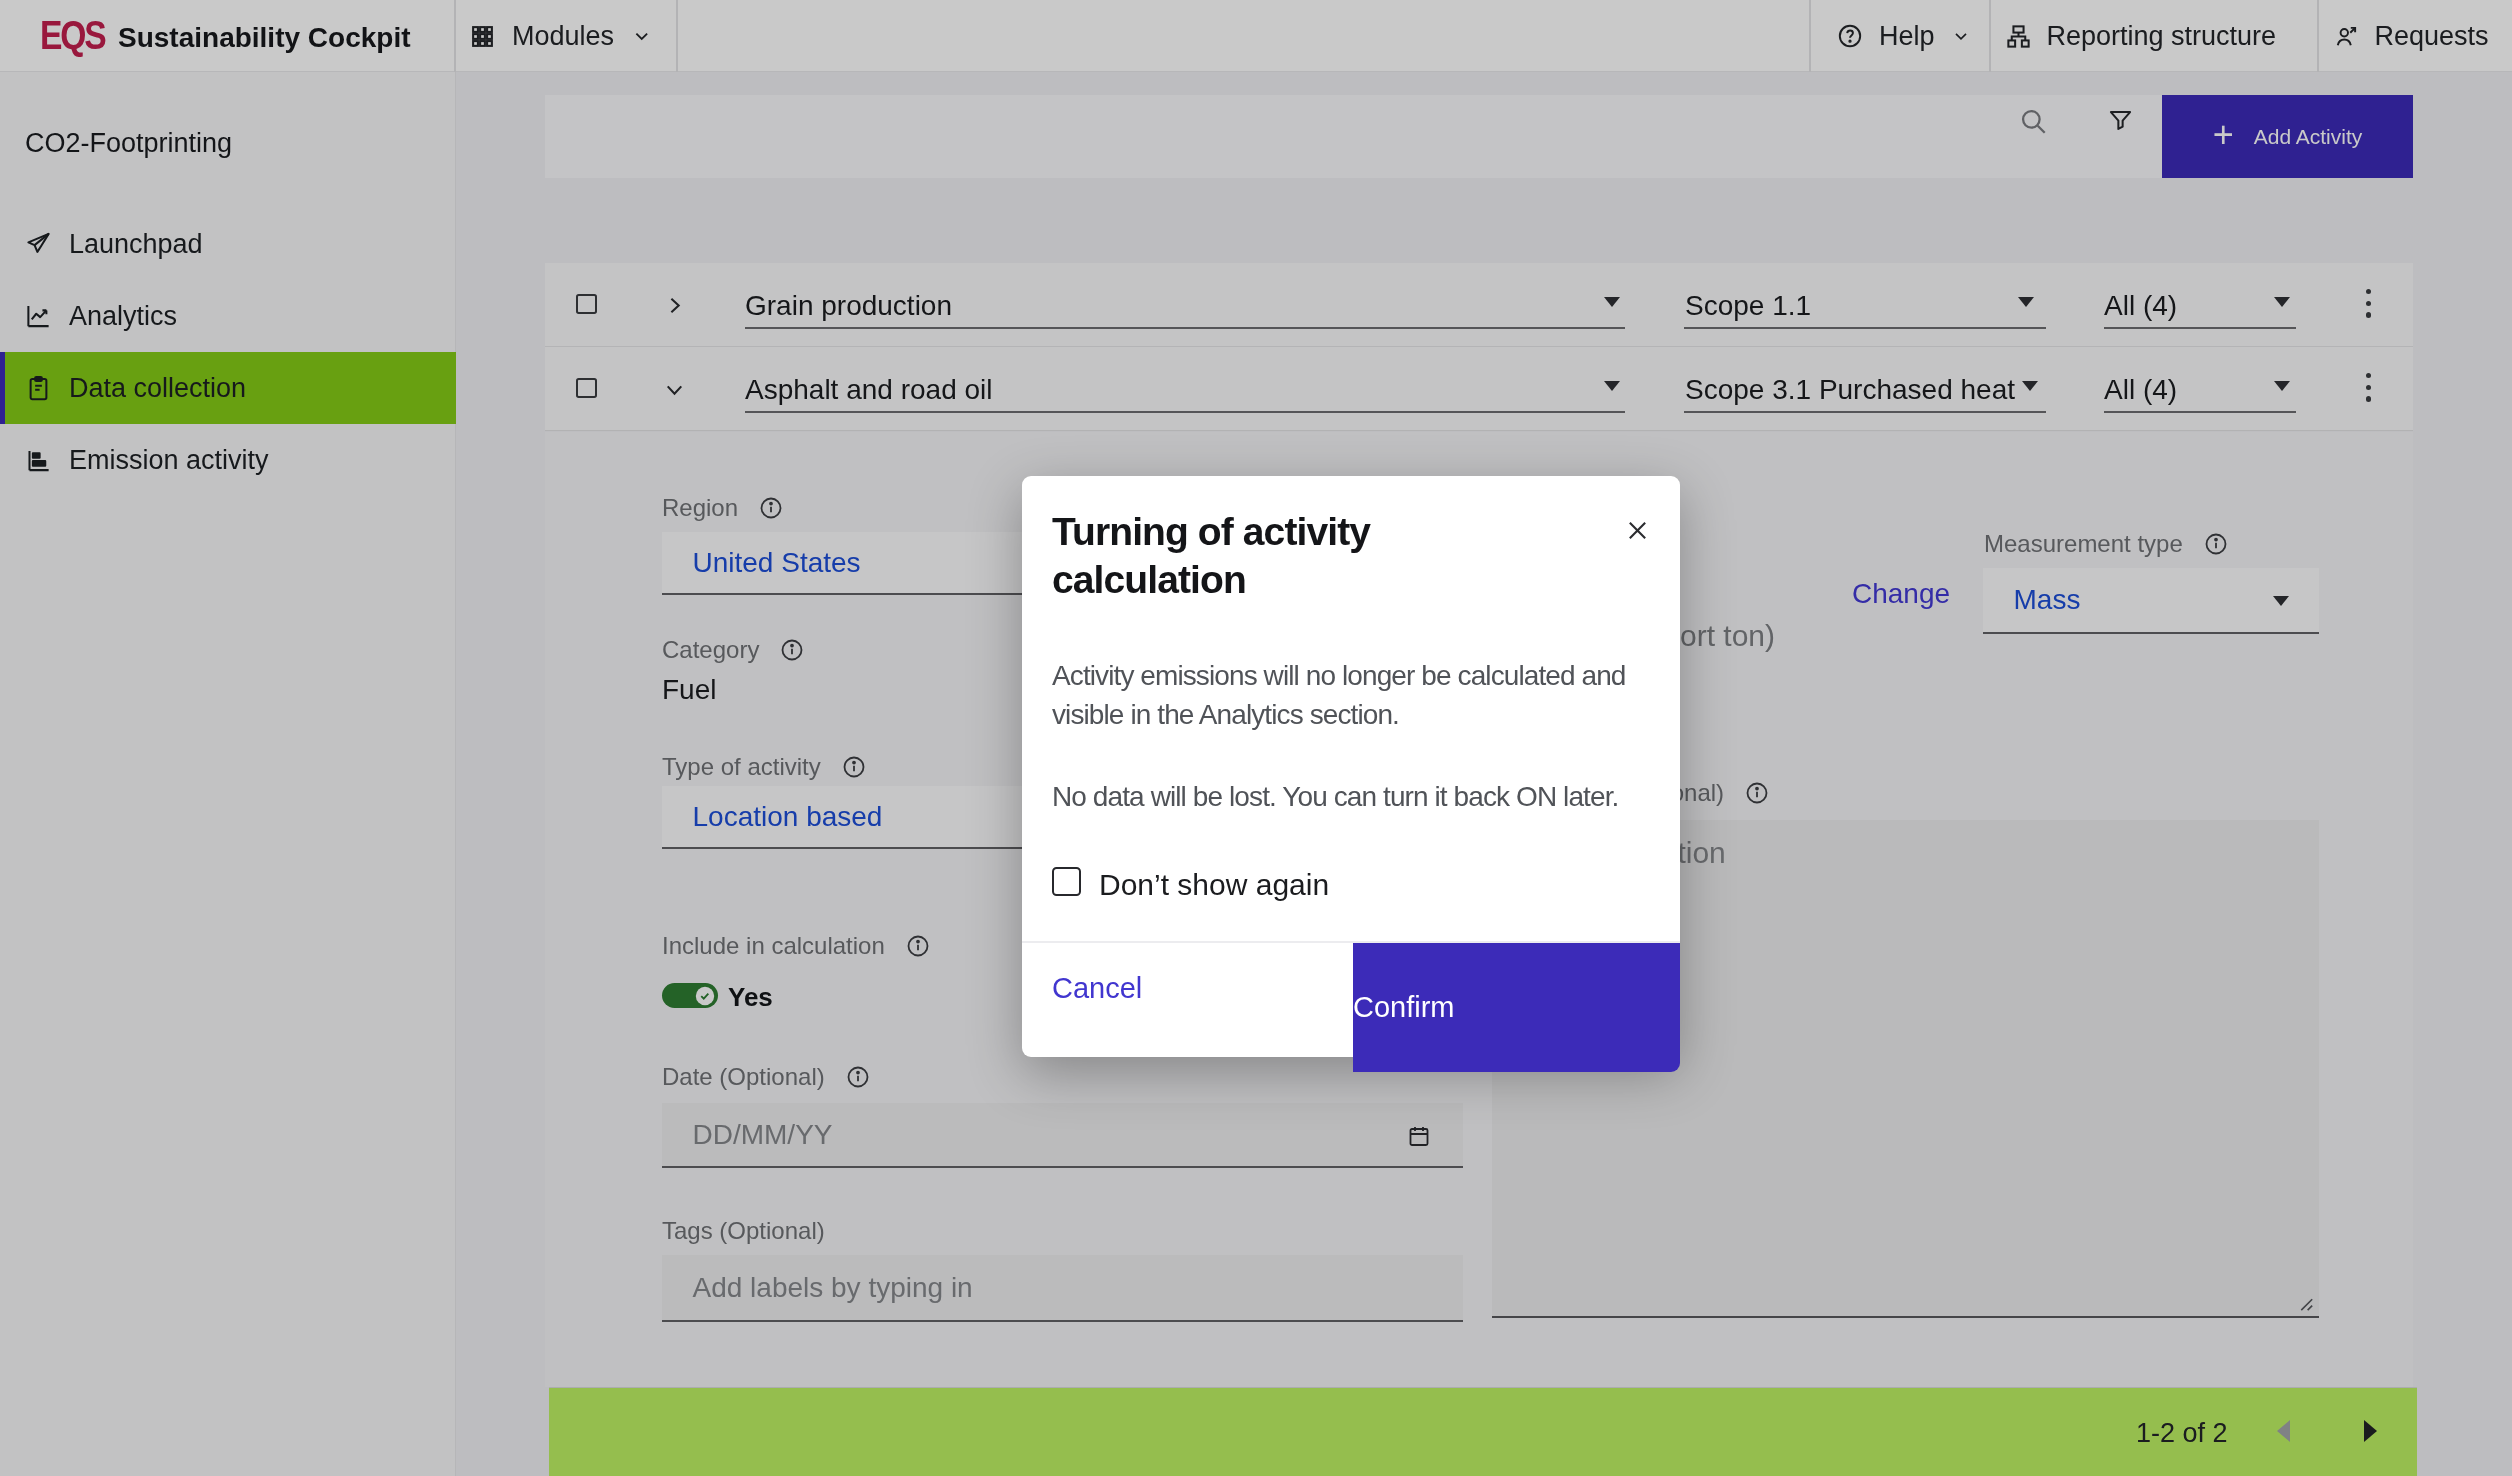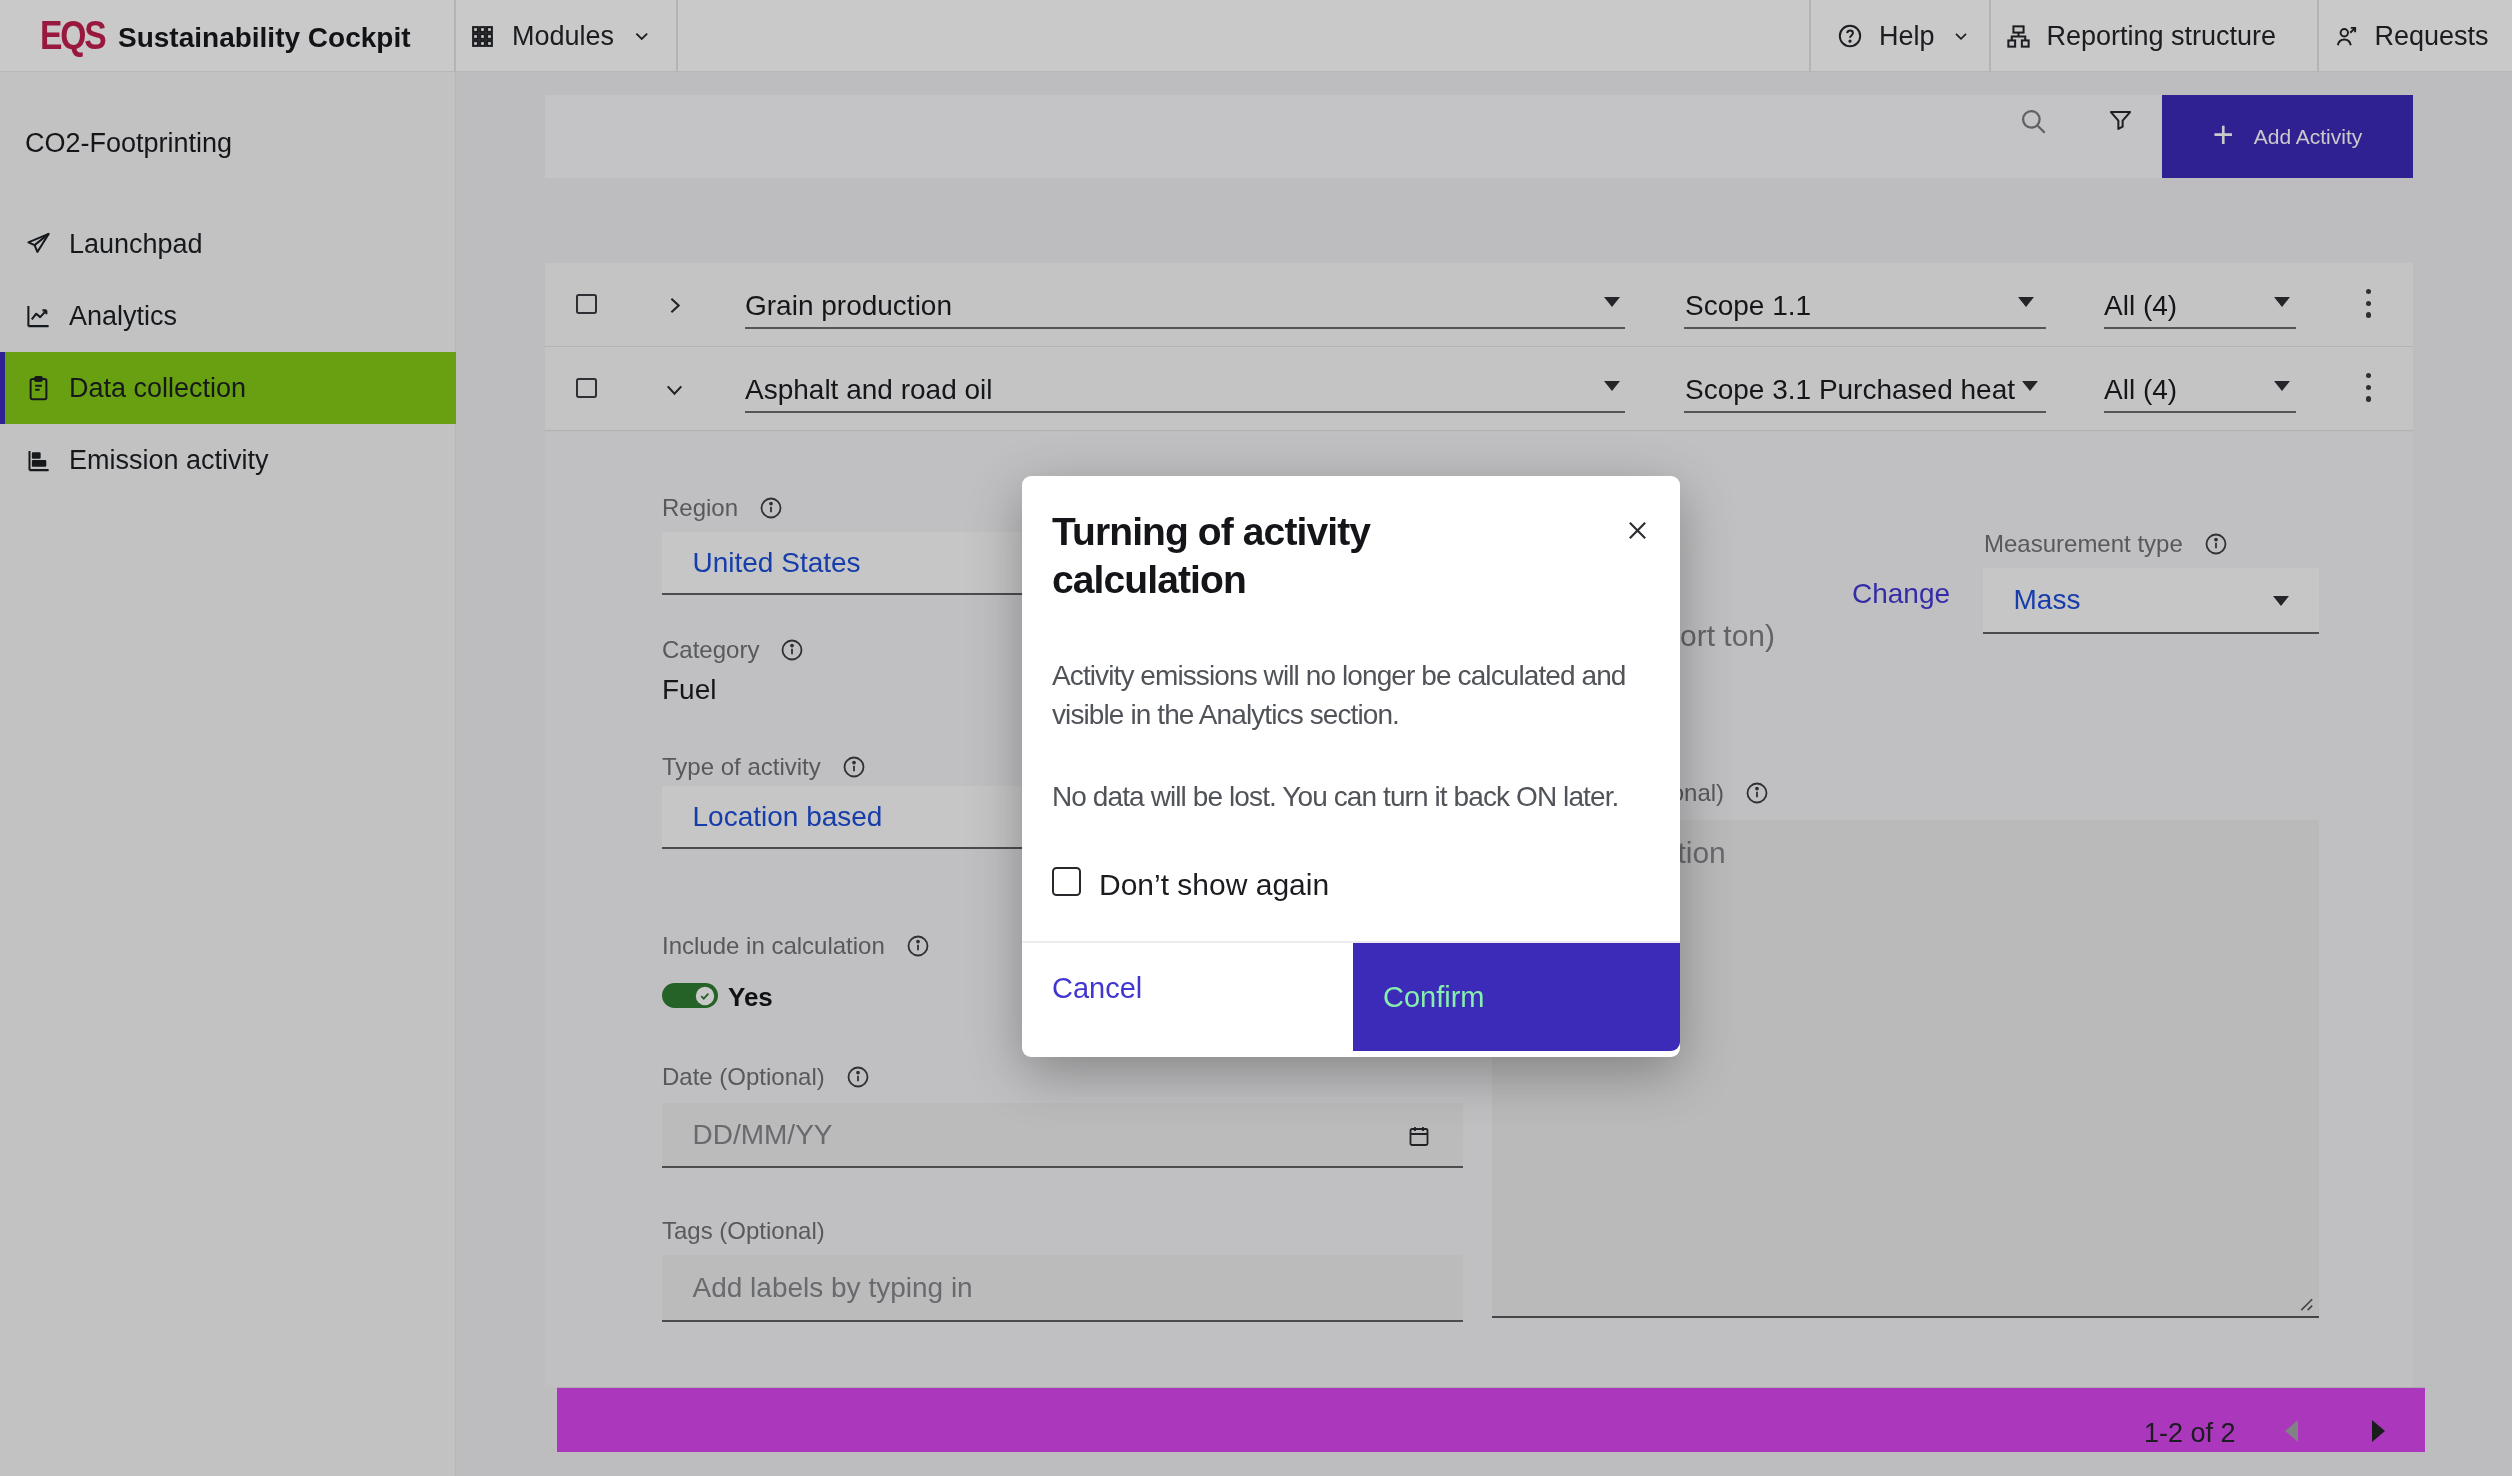--- a/index.html
+++ b/index.html
@@ -22,21 +22,21 @@
   .kebab { position:absolute; width:5.4px; }
   .kebab i { display:block; width:5.4px; height:5.4px; border-radius:50%; background:#3a3c40; margin:0 0 6.3px 0; }
   .flabel { position:absolute; font-size:24px; color:#6f7175; white-space:nowrap; display:flex; align-items:center; gap:21px; }
   .ffield { position:absolute; border-bottom:2.2px solid #616165; }
   .ffield .ftext { position:absolute; left:30.5px; top:50%; transform:translateY(-50%); font-size:28px; color:#1d4ed8; white-space:nowrap; }
   .ph { color:#85878b !important; }
   .info-i { width:24px; height:24px; flex:0 0 24px; }
   #modal { left:1022px; top:476px; width:658px; height:581px; background:#ffffff; border-radius:9px; box-shadow:0 16px 54px rgba(0,0,0,0.3); z-index:60; }
   #modal-title { position:absolute; left:30px; top:32px; width:503px; font-size:39px; line-height:48px; font-weight:600; letter-spacing:-0.9px; color:#141518; }
   .mbody { position:absolute; left:30px; width:603px; font-size:28px; line-height:39px; letter-spacing:-0.9px; color:#505358; }
-  #confirm-btn { position:absolute; left:331px; top:467px; width:327px; height:108px; color:#86efac; font-size:29px; display:flex; align-items:center; padding-left:30px; }
+  #confirm-btn { position:absolute; left:331px; top:467px; width:327px; height:129px; color:#ffffff; font-size:29px; display:flex; align-items:center; }
 </style>
 </head>
 <body>
 
 <div id="topbar" class="abs">
   <div class="abs" style="left:40px; top:11.7px; font-size:41px; font-weight:800; letter-spacing:-2.7px; color:#c21f4e; transform:scaleX(0.82); transform-origin:left center;">EQS</div>
   <div class="abs" style="left:118px; top:21.5px; font-size:28px; font-weight:700; color:#17191d;">Sustainability Cockpit</div>
   <div class="vdiv" style="left:454px;"></div>
   <div class="abs" style="left:470px; top:0; height:72px; display:flex; align-items:center; gap:17px;">
     <svg class="icon" width="25" height="25" viewBox="0 0 24 24" fill="none" stroke="#232529" stroke-width="2">
@@ -271,21 +271,21 @@
           <circle cx="12" cy="7.6" r="1" fill="#3c3e42"></circle>
         </svg>
     </div>
     <div class="abs" style="left:947px; top:388px; width:827px; height:498px; background:#ececee; border-bottom:2.7px solid #58585c;">
       <span class="abs ph" style="left:27px; top:16px; font-size:30px;">Add description</span>
       <svg class="abs" style="right:5.4px; bottom:4.5px;" width="20" height="20" viewBox="0 0 22 22">
           <path d="M20 8L8 20M20 15l-5 5" stroke="#55575b" stroke-width="1.8"></path>
         </svg>
     </div>
   </div>
-  <div class="abs" style="left:12px; top:1292px; width:1868px; height:65px; background:#d946ef; border-top:1.8px solid #dbdbde;">
+  <div class="abs" style="left:4px; top:1292px; width:1868px; height:89px; background:#bef264; border-top:1.8px solid #dbdbde;">
     <span class="abs" style="left:1587px; top:30px; font-size:27px; color:#232529;">1-2 of 2</span>
     <div class="abs" style="left:1728px; top:32px; width:0; height:0; border-top:11.7px solid transparent; border-bottom:11.7px solid transparent; border-right:13.5px solid #a3a5a9;"></div>
     <div class="abs" style="left:1815px; top:32px; width:0; height:0; border-top:11.7px solid transparent; border-bottom:11.7px solid transparent; border-left:13.5px solid #222427;"></div>
   </div>
 </div>
 
 <div style="position:absolute; left:0; top:0; width:2512px; height:1476px; background:rgba(0,0,0,0.21); z-index:50;"></div>
 <div id="modal" class="abs">
   <div id="modal-title">Turning of activity calculation</div>
   <svg class="abs" style="left:604px; top:43px;" width="23" height="23" viewBox="0 0 24 24" fill="none" stroke="#2b2c2f" stroke-width="2.2">

